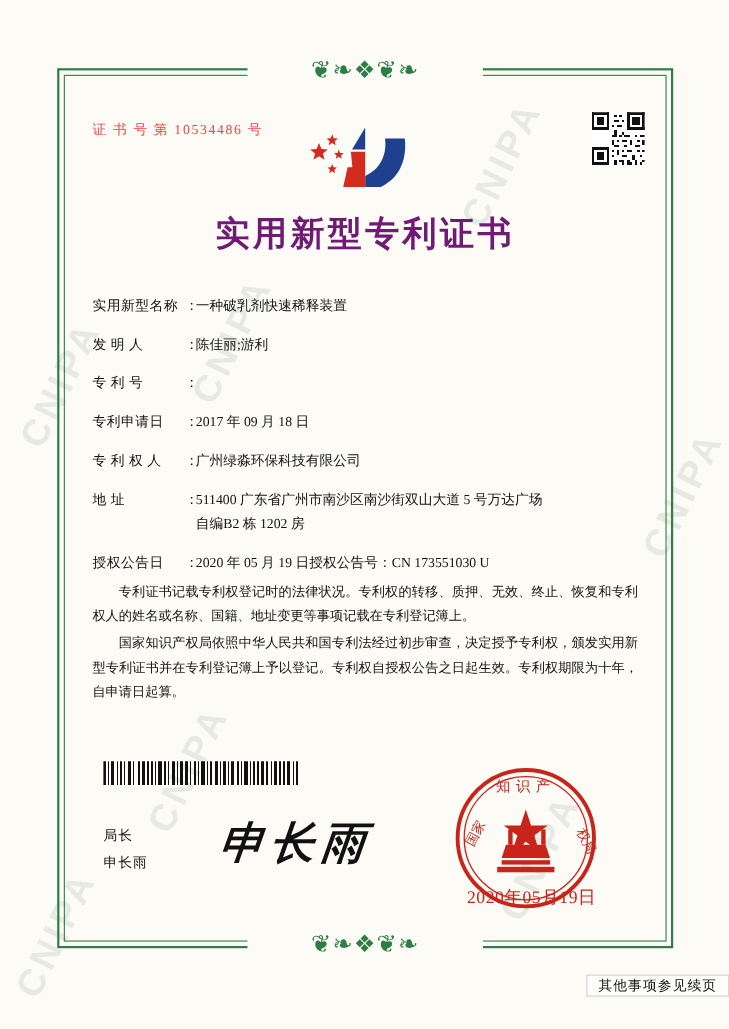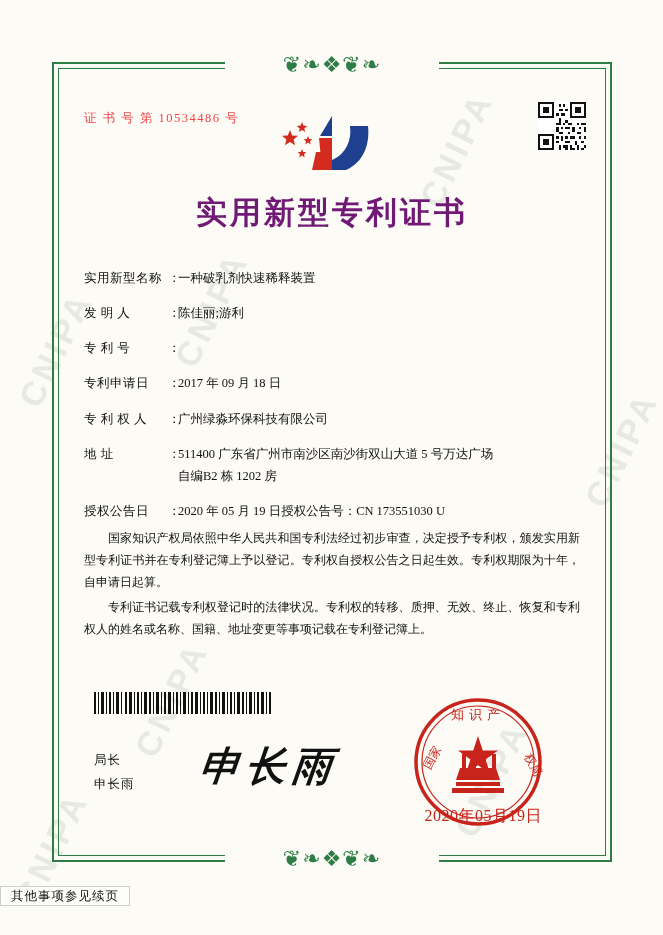--- a/index.html
+++ b/index.html
@@ -196,21 +196,21 @@
     width: 100%;
     text-align: center;
     font-size: 12px;
     color: #111;
   }
 
   .footnote {
     position: absolute;
     left: 0; top: 888px;
     width: 663px;
-    text-align: left;
+    text-align: right;
     font-size: 12.5px;
     color: #111;
     letter-spacing: 1px;
   }
   .footnote span {
     border: 1px solid #cfcfcf;
     padding: 2px 10px;
     background: #fdfdfa;
   }
 </style>
@@ -361,22 +361,22 @@
             <span>授权公告号</span>
             <span>：</span>
             <span>CN 173551030 U</span>
           </span>
         </div>
       </div>
 
     </div>
 
     <div class="paragraphs">
+      <p>专利证书记载专利权登记时的法律状况。专利权的转移、质押、无效、终止、恢复和专利权人的姓名或名称、国籍、地址变更等事项记载在专利登记簿上。</p>
       <p>国家知识产权局依照中华人民共和国专利法经过初步审查，决定授予专利权，颁发实用新型专利证书并在专利登记簿上予以登记。专利权自授权公告之日起生效。专利权期限为十年，自申请日起算。</p>
-      <p>专利证书记载专利权登记时的法律状况。专利权的转移、质押、无效、终止、恢复和专利权人的姓名或名称、国籍、地址变更等事项记载在专利登记簿上。</p>
     </div>
 
     <svg class="barcode" viewBox="0 0 180 22" shape-rendering="crispEdges">
       <g fill="#111">
         <rect x="0" y="0" width="2" height="22"></rect>
           <rect x="4" y="0" width="1" height="22"></rect>
         <rect x="7" y="0" width="3" height="22"></rect>
           <rect x="12" y="0" width="1" height="22"></rect>
         <rect x="15" y="0" width="2" height="22"></rect>
           <rect x="19" y="0" width="1" height="22"></rect>

